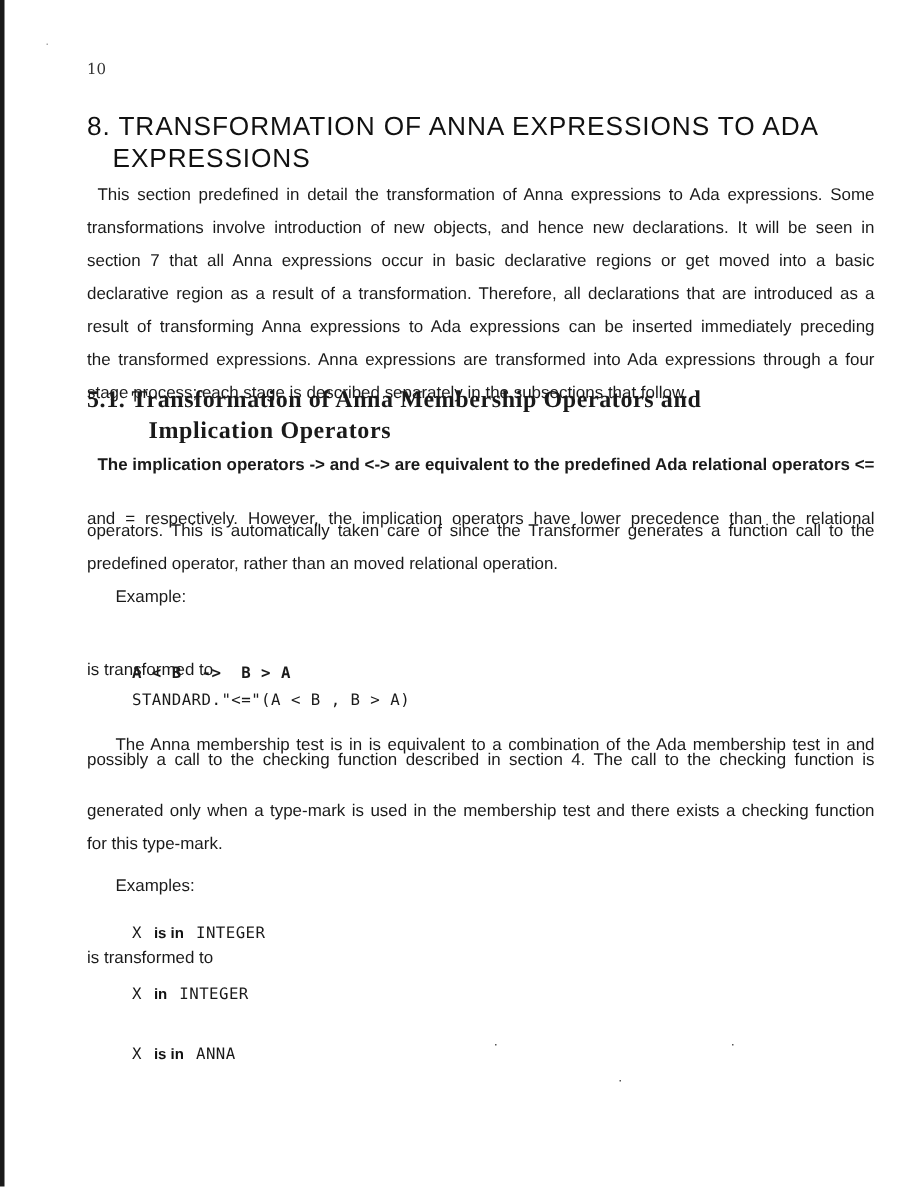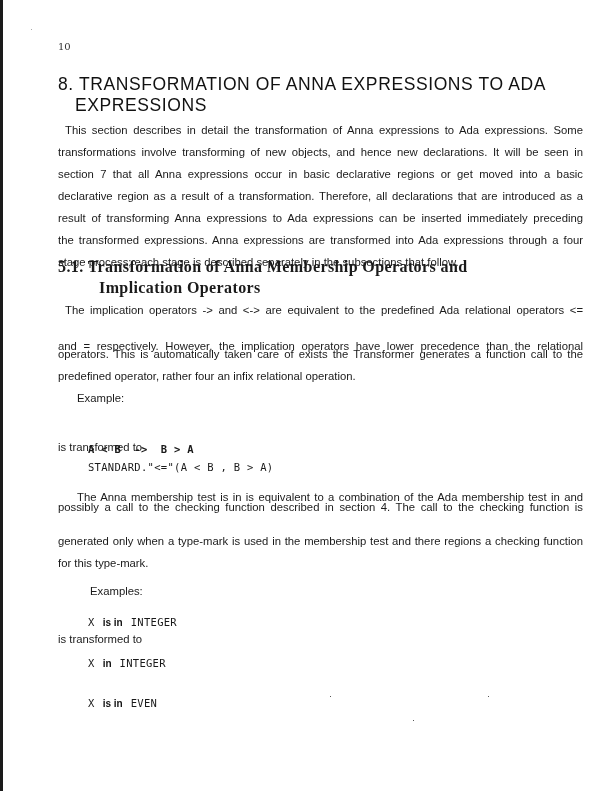--- a/index.html
+++ b/index.html
@@ -20,24 +20,24 @@
 
 <div class="left-border"></div>
 
 <div class="abs pagenum">10</div>
 
 <div class="abs h1" style="left:58px; top:74px;">8. TRANSFORMATION OF ANNA EXPRESSIONS TO ADA</div>
 <div class="abs h1" style="left:75px; top:95px;text-align:right;">EXPRESSIONS</div>
 
 <div>
   <div class="abs body" style="left:65px; top:124px; width:518px;">
-      <span class="justify" style="width:518px;">This section describes in detail the transformation of Anna expressions to Ada expressions.  Some</span>
+      <span class="justify" style="width:518px;">This section predefined in detail the transformation of Anna expressions to Ada expressions.  Some</span>
     </div>
   <div class="abs body" style="left:58px; top:146px;">
-      <span class="justify">transformations involve transforming of new objects, and hence new declarations.  It will be seen in</span>
+      <span class="justify">transformations involve introduction of new objects, and hence new declarations.  It will be seen in</span>
     </div>
   <div class="abs body" style="left:58px; top:168px;">
       <span class="justify">section 7 that all Anna expressions occur in basic declarative regions or get moved into a basic</span>
     </div>
   <div class="abs body" style="left:58px; top:190px;">
       <span class="justify">declarative region as a result of a transformation.  Therefore, all declarations that are introduced as a</span>
     </div>
   <div class="abs body" style="left:58px; top:212px;">
       <span class="justify">result of transforming Anna expressions to Ada expressions can be inserted immediately preceding</span>
     </div>
@@ -45,65 +45,65 @@
       <span class="justify">the transformed expressions.  Anna expressions are transformed into Ada expressions through a four</span>
     </div>
   <div class="abs body" style="left:58px; top:256px;">stage process; each stage is described separately in the subsections that follow.</div>
 </div>
 
 <div class="abs h2" style="left:58px; top:258px;">5.1. Transformation of Anna Membership Operators and</div>
 <div class="abs h2" style="left:99px; top:279px;">Implication Operators</div>
 
 <div>
   <div class="abs body" style="left:65px; top:304px; width:518px;">
-      <span class="justify" style="width:518px;">The implication operators -&gt; and &lt;-&gt; are equivalent to the predefined Ada relational operators &lt;=</span>
+      <span class="justify" style="width:518px;font-weight:bold;">The implication operators -&gt; and &lt;-&gt; are equivalent to the predefined Ada relational operators &lt;=</span>
     </div>
   <div class="abs body" style="left:58px; top:340px;">
       <span class="justify">and = respectively.  However, the implication operators have lower precedence than the relational</span>
     </div>
   <div class="abs body" style="left:58px; top:348px;">
-      <span class="justify">operators.  This is automatically taken care of exists the Transformer generates a function call to the</span>
+      <span class="justify">operators.  This is automatically taken care of since the Transformer generates a function call to the</span>
     </div>
-  <div class="abs body" style="left:58px; top:370px;">predefined operator, rather four an infix relational operation.</div>
+  <div class="abs body" style="left:58px; top:370px;">predefined operator, rather than an moved relational operation.</div>
 </div>
 
 <div class="abs body" style="left:77px; top:392px;">Example:</div>
 <div class="abs code" style="left:88px; top:443px;font-weight:bold;">A &lt; B  -&gt;  B &gt; A</div>
 <div class="abs body" style="left:58px; top:441px;">is transformed to</div>
 <div class="abs code" style="left:88px; top:461px;">STANDARD."&lt;="(A &lt; B , B &gt; A)</div>
 
 <div>
   <div class="abs body" style="left:77px; top:491px; width:506px;">
       <span class="justify" style="width:506px;">The Anna membership test is in is equivalent to a combination of the Ada membership test in and</span>
     </div>
   <div class="abs body" style="left:58px; top:491px;margin-top:10px;">
       <span class="justify">possibly a call to the checking function described in section 4.  The call to the checking function is</span>
     </div>
   <div class="abs body" style="left:58px; top:535px;">
-      <span class="justify">generated only when a type-mark is used in the membership test and there regions a checking function</span>
+      <span class="justify">generated only when a type-mark is used in the membership test and there exists a checking function</span>
     </div>
   <div class="abs body" style="left:58px; top:557px;">for this type-mark.</div>
 </div>
 
-<div class="abs body" style="left:90px; top:585px;">Examples:</div>
+<div class="abs body" style="left:77px; top:585px;">Examples:</div>
 
 <div class="abs" style="left:88px; top:612px;">
   <span class="code">X</span>&nbsp;
   <span class="kw">is in</span>&nbsp;
   <span class="code">INTEGER</span>
 </div>
 <div class="abs body" style="left:58px; top:633px;">is transformed to</div>
 <div class="abs" style="left:88px; top:653px;">
   <span class="code">X</span>&nbsp;
   <span class="kw">in</span>&nbsp;
   <span class="code">INTEGER</span>
 </div>
 
 <div class="abs" style="left:88px; top:693px;">
   <span class="code">X</span>&nbsp;
   <span class="kw">is in</span>&nbsp;
-  <span class="code">EVEN</span>
+  <span class="code">ANNA</span>
 </div>
 
 <div class="speck" style="left:330px; top:696px;"></div>
 <div class="speck" style="left:488px; top:696px;"></div>
 <div class="speck" style="left:413px; top:720px;"></div>
 <div class="speck" style="left:31px; top:29px; background:#aaa;"></div>
 
 </body></html>

